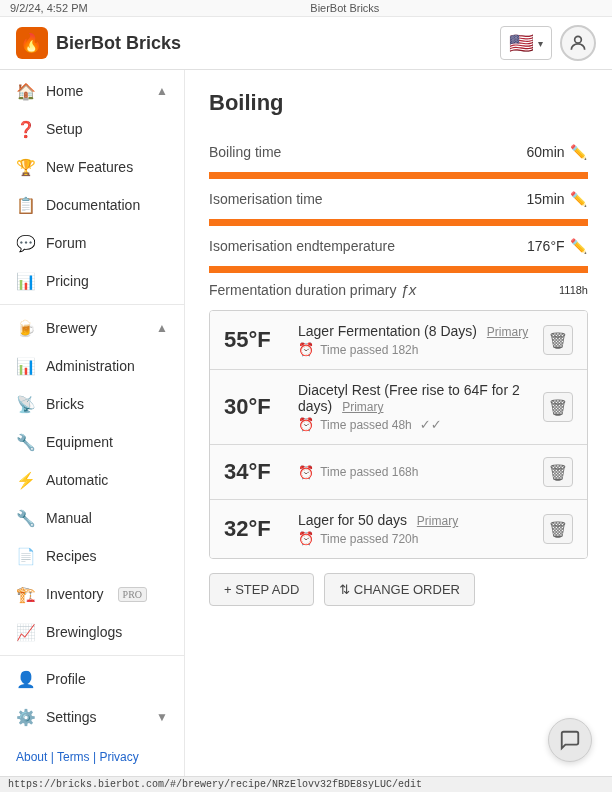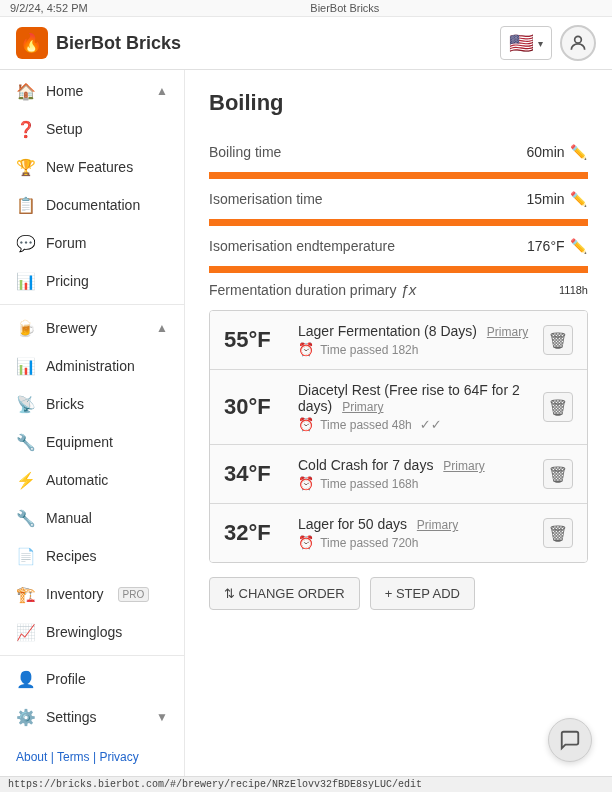--- a/index.html
+++ b/index.html
@@ -27,21 +27,21 @@
     .sidebar { width: 185px; min-width: 185px; border-right: 1px solid #e8e8e8; background: #fff; overflow-y: auto; padding-bottom: 20px; }
     .sidebar-section { padding: 2px 0; }
     .sidebar-item { display: flex; align-items: center; gap: 10px; padding: 9px 16px; cursor: pointer; color: #333; font-size: 14px; }
     .sidebar-item.has-arrow { justify-content: space-between; }
     .sidebar-item .item-left { display: flex; align-items: center; gap: 10px; }
     .sidebar-item .icon { width: 20px; height: 20px; display: flex; align-items: center; justify-content: center; color: #555; font-size: 16px; }
     .sidebar-item .arrow { font-size: 12px; color: #888; }
     .sidebar-divider { height: 1px; background: #e8e8e8; margin: 4px 0; }
     .sidebar-footer { padding: 12px 16px; font-size: 12px; color: #2266cc; }
     .sidebar-footer a { color: #2266cc; text-decoration: none; }
-    .pro-badge { font-size: 10px; background: #f0f0f0; border: 1px solid #ccc; border-radius: 3px; padding: 1px 4px; color: #888; margin-left: 4px; }
+    .pro-badge { font-size: 10px; background: #f0f0f0; border: 1px solid #ccc; border-radius: 3px; padding: 1px 4px; color: #888; margin-left: 4px; font-family: Liberation Serif, serif; }
 
     
     .main { flex: 1; overflow-y: auto; padding: 20px 24px; background: #fff; }
     .section-title { font-size: 22px; font-weight: 600; color: #333; margin-bottom: 16px; }
     .info-row { display: flex; align-items: center; justify-content: space-between; padding: 12px 0; border-bottom: 7px solid #f97316; }
     .info-label { color: #555; font-size: 14px; }
     .info-value { display: flex; align-items: center; gap: 6px; color: #333; font-size: 14px; font-weight: 500; }
     .edit-icon { cursor: pointer; color: #555; font-size: 14px; }
     .ferment-duration-row { display: flex; align-items: center; justify-content: space-between; padding: 8px 0 12px 0; }
     .ferment-duration-label { font-size: 14px; color: #555; display: flex; align-items: center; gap: 4px; }
@@ -281,24 +281,20 @@
             <span>Time passed 48h</span>
             <span class="step-check">✓✓</span>
           </div>
         </div>
         <div class="step-delete">🗑</div>
       </div>
 
       <div class="step-card">
         <span class="step-temp">34°F</span>
         <div class="step-info">
-          <div class="step-name">
-            <span>Cold Crash for 7 days</span>
-            <span class="step-badge">Primary</span>
-          </div>
           <div class="step-meta">
             <span class="clock-icon">⏰</span>
             <span>Time passed 168h</span>
           </div>
         </div>
         <div class="step-delete">🗑</div>
       </div>
 
       <div class="step-card">
         <span class="step-temp">32°F</span>
@@ -311,22 +307,22 @@
             <span class="clock-icon">⏰</span>
             <span>Time passed 720h</span>
           </div>
         </div>
         <div class="step-delete">🗑</div>
       </div>
 
     </div>
 
     <div class="action-btns">
+      <button class="action-btn">+ STEP ADD</button>
       <button class="action-btn">⇅ CHANGE ORDER</button>
-      <button class="action-btn">+ STEP ADD</button>
     </div>
 
   </main>
 </div>
 
 <div class="chat-btn">
   <svg width="22" height="22" viewBox="0 0 24 24" fill="none" stroke="#555" stroke-width="2">
     <path d="M21 15a2 2 0 01-2 2H7l-4 4V5a2 2 0 012-2h14a2 2 0 012 2z"></path>
   </svg>
 </div>

